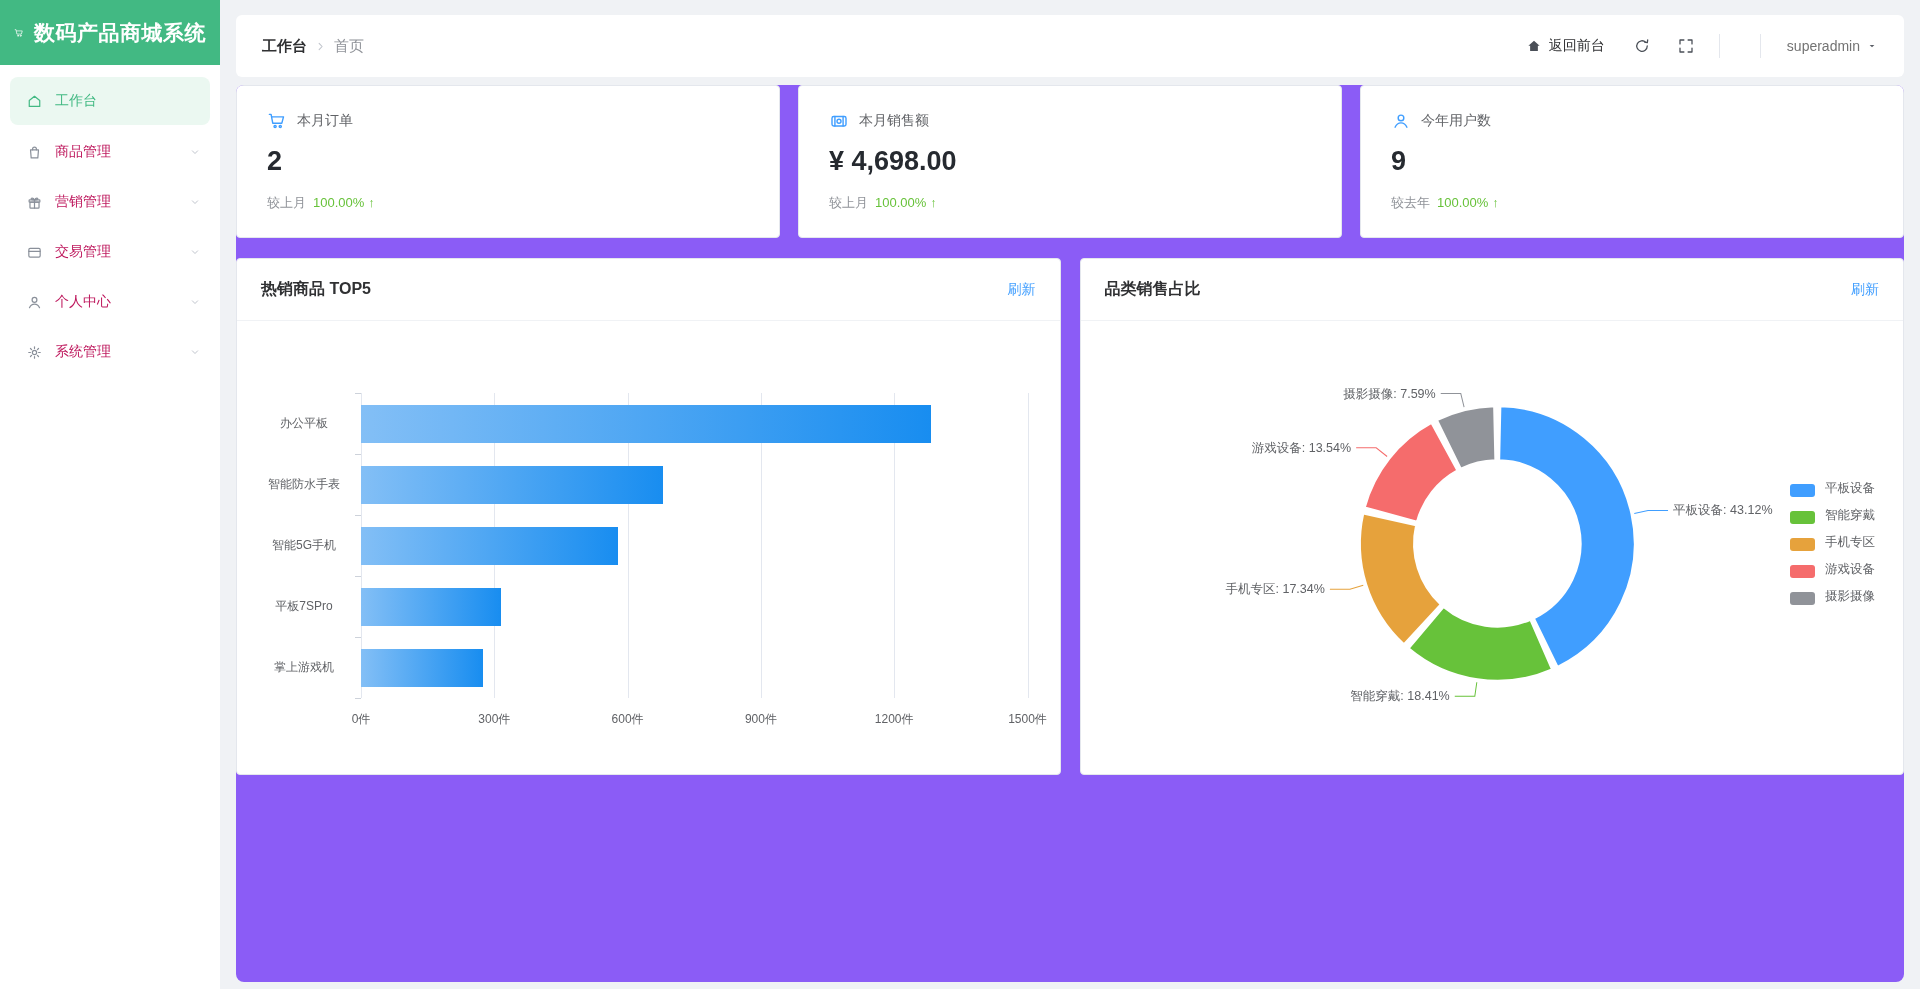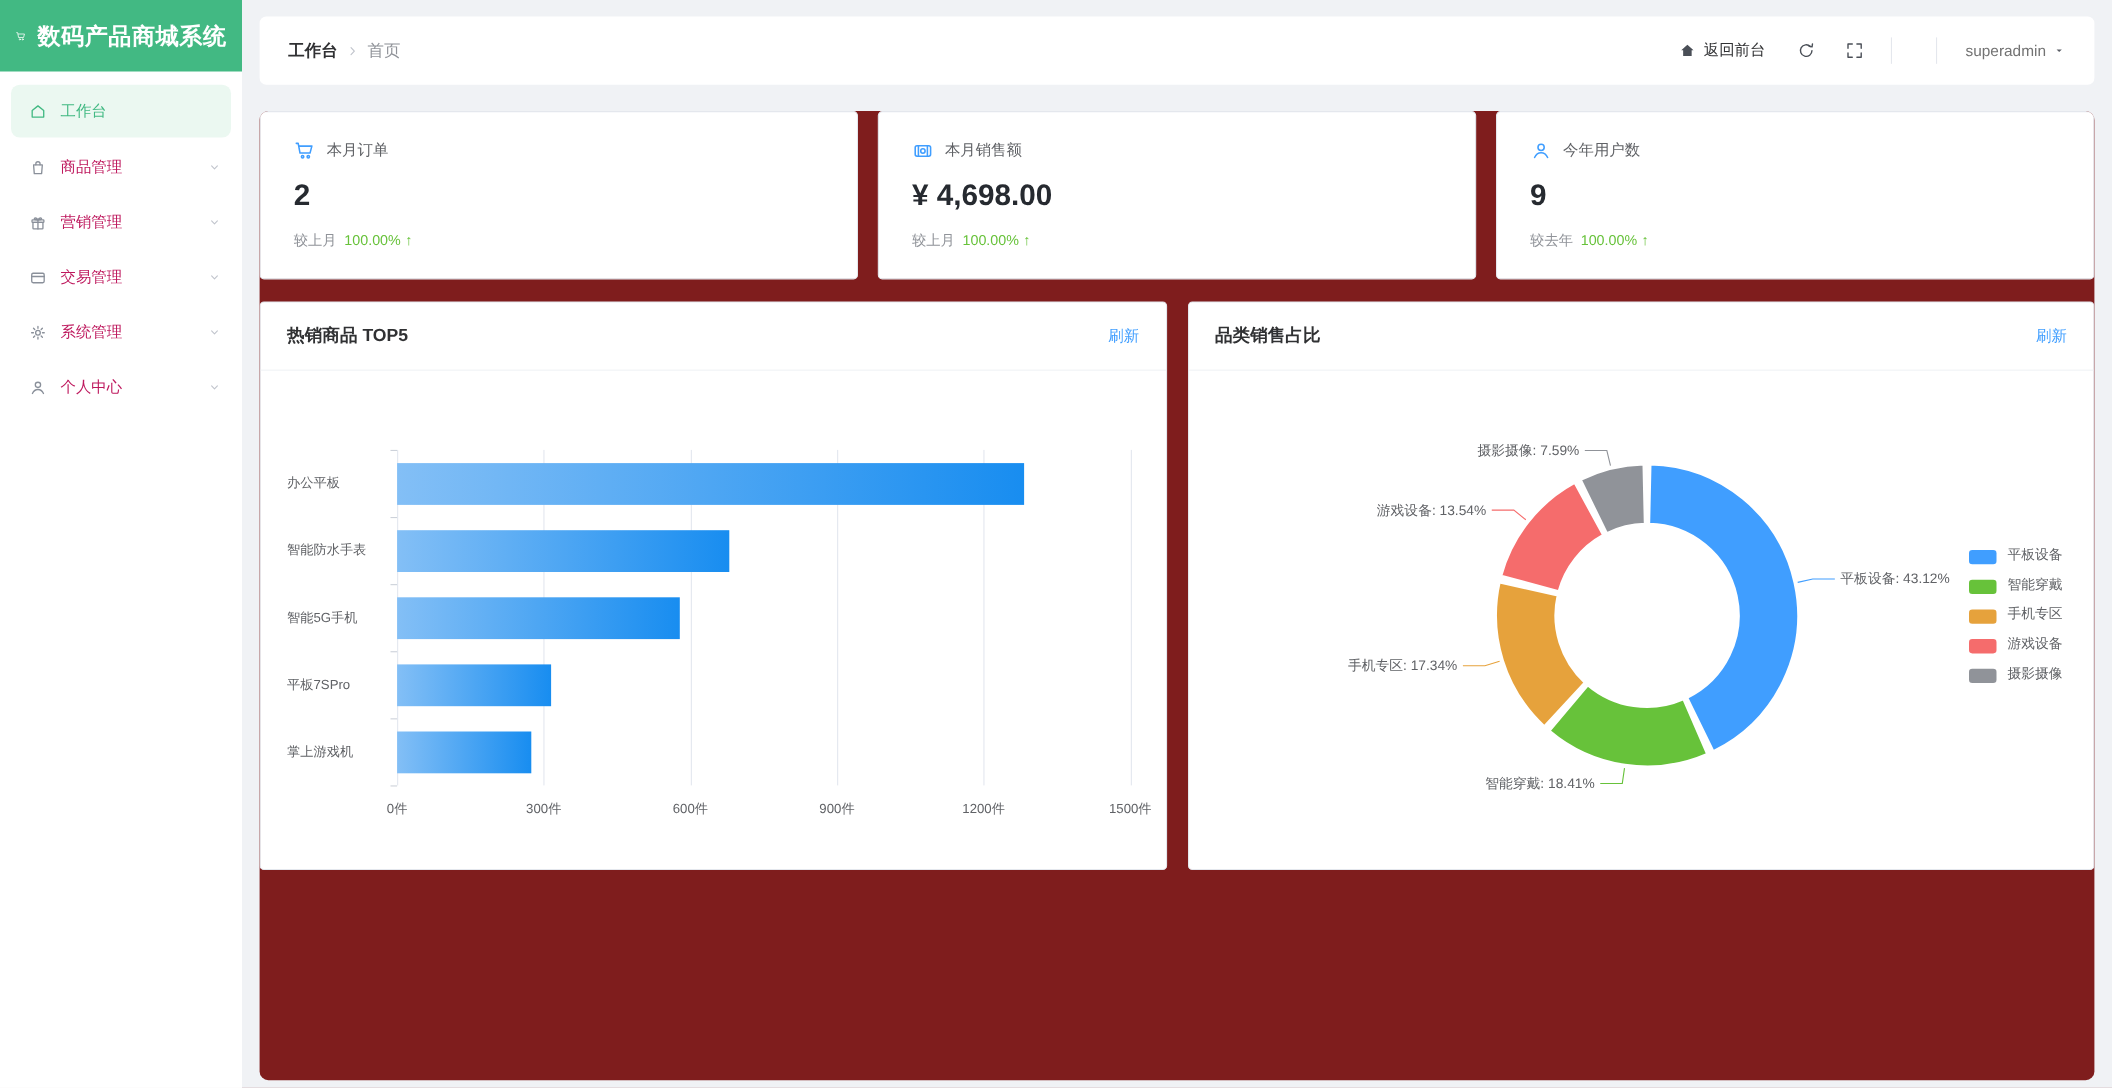--- a/index.html
+++ b/index.html
@@ -37,21 +37,21 @@
   .tb-icon { width: 18px; height: 18px; color: #4a4f57; cursor: pointer; }
   .tb-refresh { margin-left: 28px; }
   .tb-full { margin-left: 26px; }
   .tb-divider { width: 1px; height: 24px; background: #e4e7ed; margin-left: 24px; }
   .tb-divider.second { margin-left: 40px; }
   .user-box { display: flex; align-items: center; gap: 6px; margin-left: 26px; cursor: pointer; }
   .user-name { font-size: 14px; color: #737373; }
   .caret { width: 12px; height: 12px; color: #5a5e66; }
 
   
-  .content { background: #7f1d1d; border-radius: 8px; margin-top: 24px; flex: 1; overflow: hidden; }
+  .content { background: #8b5cf6; border-radius: 8px; margin-top: 8px; flex: 1; overflow: hidden; }
 
   .stats { display: grid; grid-template-columns: repeat(3, 1fr); gap: 18px; }
   .stat-card { border: 1px solid #e4e7ed; border-radius: 4px; padding: 25px 30px; background: #fff; }
   .stat-head { display: flex; align-items: center; gap: 10px; font-size: 14px; color: #606266; }
   .stat-head .icon { width: 20px; height: 20px; color: #409EFF; }
   .stat-value { margin-top: 15px; font-size: 27px; font-weight: bold; color: #262a30; }
   .stat-foot { margin-top: 17px; font-size: 13px; color: #909399; }
   .stat-pct { color: #67C23A; margin-left: 7px; }
   .stat-arrow { color: #67C23A; margin-left: 4px; font-size: 13px; }
 
@@ -62,21 +62,21 @@
   .refresh-link { font-size: 14px; color: #409EFF; cursor: pointer; }
   .panel-body { flex: 1; position: relative; }
 
   
   .bar-area { position: absolute; left: 24px; right: 32px; top: 72px; bottom: 76px; }
   .bar-grid { position: absolute; left: 100px; right: 0; top: 0; bottom: 0; }
   .gridline { position: absolute; top: 0; bottom: 0; width: 1px; background: #e3e7ef; }
   .axis-tick { position: absolute; left: -6px; width: 6px; height: 1px; background: #cdd2da; }
   .bar-rows { position: absolute; inset: 0; display: flex; flex-direction: column; }
   .bar-row { flex: 1; display: flex; align-items: center; }
-  .bar-label { width: 100px; padding-right: 14px; text-align: left; font-size: 12px; color: #606266; white-space: nowrap; }
+  .bar-label { width: 100px; padding-right: 14px; text-align: center; font-size: 12px; color: #606266; white-space: nowrap; }
   .bar-track { flex: 1; height: 100%; position: relative; }
   .bar-fill { position: absolute; left: 0; top: 50%; transform: translateY(-50%); height: 38px; background: linear-gradient(90deg, #83bff6, #188df0); }
   .bar-xticks { position: absolute; left: 100px; right: 0; top: 100%; height: 34px; }
   .xtick { position: absolute; top: 13px; transform: translateX(-50%); font-size: 12px; color: #606266; white-space: nowrap; }
 
   
   .pie-svg { position: absolute; inset: 0; width: 100%; height: 100%; }
   .pie-label { font-size: 12.5px; fill: #606266; }
   .legend { position: absolute; right: 28px; top: 160px; }
   .legend-item { display: flex; align-items: flex-end; gap: 10px; height: 16px; margin-bottom: 11px; cursor: pointer; }
@@ -151,39 +151,39 @@
           <span>交易管理</span>
           <span class="chev">
             <svg viewBox="0 0 24 24" fill="none" stroke="currentColor" stroke-width="1.7" stroke-linecap="round" stroke-linejoin="round">
               <polyline points="7.5 10 12 14.6 16.5 10"></polyline>
             </svg>
           </span>
         </div>
         <div class="nav-item">
           <span class="nicon">
             <svg viewBox="0 0 24 24" fill="none" stroke="currentColor" stroke-width="1.7" stroke-linecap="round" stroke-linejoin="round">
+              <circle cx="12" cy="8.3" r="3.4"></circle>
+              <path d="M4.9 19.4c1.6-3.6 4.1-5.2 7.1-5.2s5.5 1.6 7.1 5.2"></path>
+            </svg>
+          </span>
+          <span>个人中心</span>
+          <span class="chev">
+            <svg viewBox="0 0 24 24" fill="none" stroke="currentColor" stroke-width="1.7" stroke-linecap="round" stroke-linejoin="round">
+              <polyline points="7.5 10 12 14.6 16.5 10"></polyline>
+            </svg>
+          </span>
+        </div>
+        <div class="nav-item">
+          <span class="nicon">
+            <svg viewBox="0 0 24 24" fill="none" stroke="currentColor" stroke-width="1.7" stroke-linecap="round" stroke-linejoin="round">
               <circle cx="12" cy="12" r="3"></circle>
               <path d="M12 3.9v2.3M12 17.8v2.3M3.9 12h2.3M17.8 12h2.3M6.3 6.3l1.6 1.6M16.1 16.1l1.6 1.6M17.7 6.3l-1.6 1.6M7.9 16.1l-1.6 1.6"></path>
             </svg>
           </span>
           <span>系统管理</span>
-          <span class="chev">
-            <svg viewBox="0 0 24 24" fill="none" stroke="currentColor" stroke-width="1.7" stroke-linecap="round" stroke-linejoin="round">
-              <polyline points="7.5 10 12 14.6 16.5 10"></polyline>
-            </svg>
-          </span>
-        </div>
-        <div class="nav-item">
-          <span class="nicon">
-            <svg viewBox="0 0 24 24" fill="none" stroke="currentColor" stroke-width="1.7" stroke-linecap="round" stroke-linejoin="round">
-              <circle cx="12" cy="8.3" r="3.4"></circle>
-              <path d="M4.9 19.4c1.6-3.6 4.1-5.2 7.1-5.2s5.5 1.6 7.1 5.2"></path>
-            </svg>
-          </span>
-          <span>个人中心</span>
           <span class="chev">
             <svg viewBox="0 0 24 24" fill="none" stroke="currentColor" stroke-width="1.7" stroke-linecap="round" stroke-linejoin="round">
               <polyline points="7.5 10 12 14.6 16.5 10"></polyline>
             </svg>
           </span>
         </div>
       </nav>
   </aside>
 
   <div class="main">

